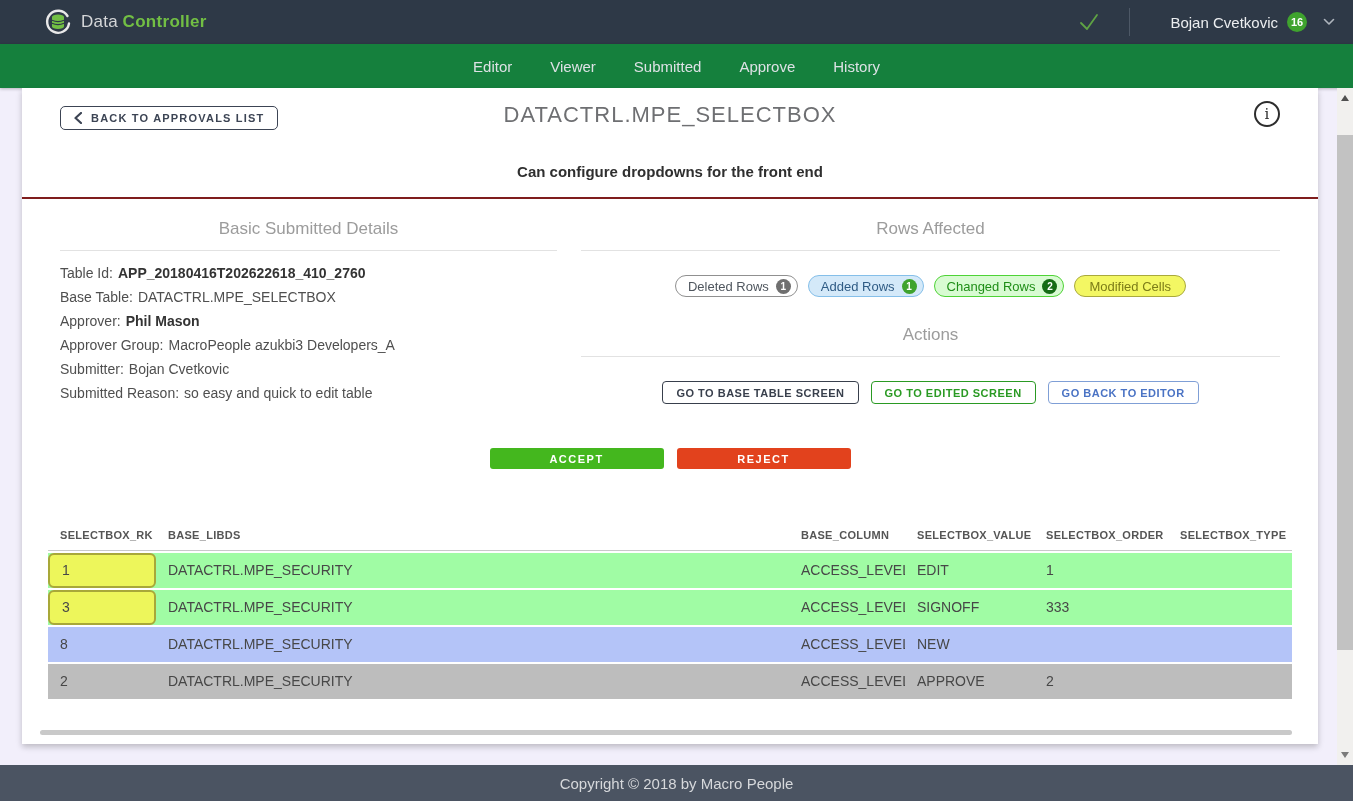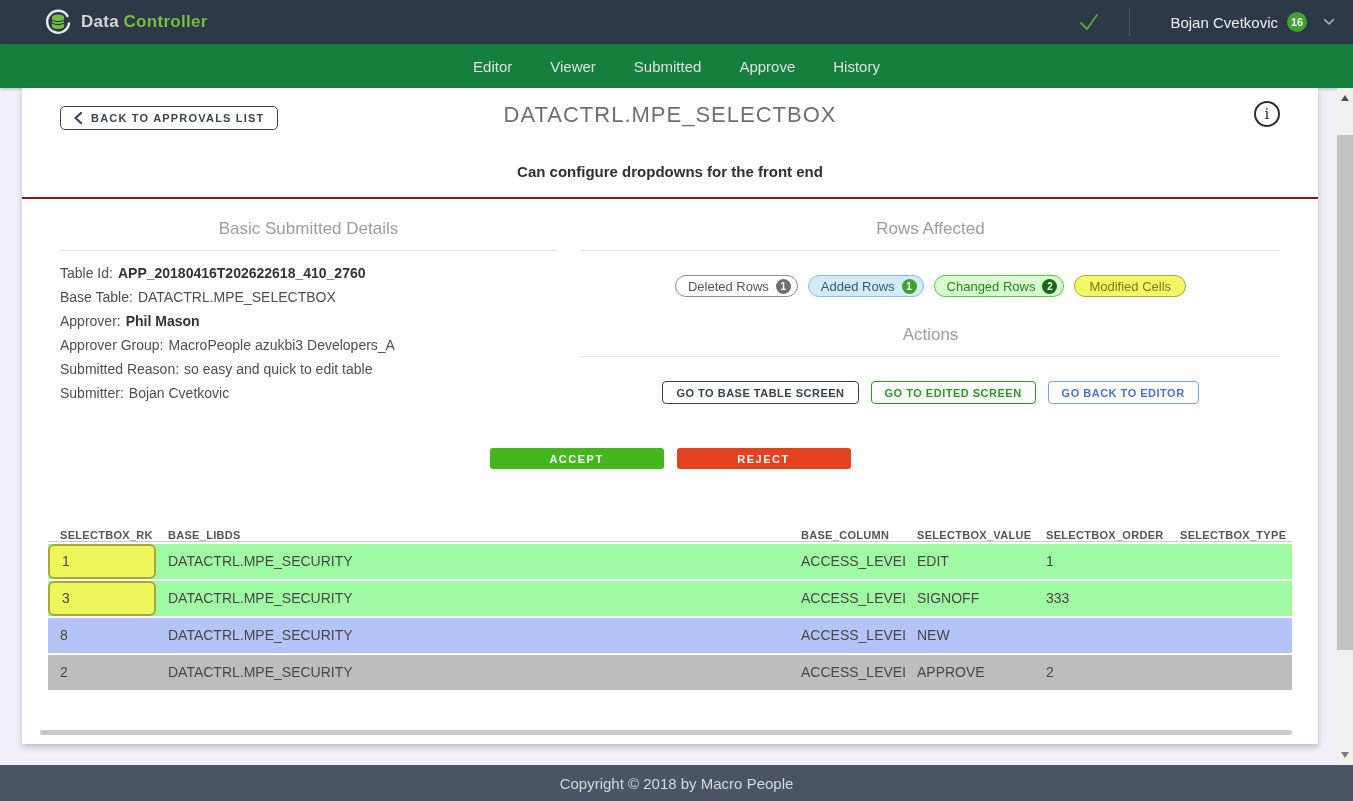--- a/index.html
+++ b/index.html
@@ -3,21 +3,21 @@
 <meta charset="utf-8">
 <style>
   * { box-sizing: border-box; margin: 0; padding: 0; }
   html,body { width:1353px; height:801px; overflow:hidden; }
   body { font-family: "Liberation Sans", sans-serif; }
   .page { position:relative; width:1353px; height:801px; display:flex; flex-direction:column; background:#f2effb; }
 
   
   .app-header { height:44px; background:#2e3947; display:flex; align-items:center; justify-content:space-between; padding:0 18px 0 44px; flex:0 0 auto; }
   .logo { display:flex; align-items:center; gap:9px; }
-  .logo-word1 { color:#d4d6d8; font-size:17px; font-weight:bold; letter-spacing:.3px; }
+  .logo-word1 { color:#d4d6d8; font-size:17px; font-weight:normal; letter-spacing:.3px; }
   .logo-word2 { color:#72bf44; font-size:17px; font-weight:bold; letter-spacing:.3px; }
   .user-area { display:flex; align-items:center; }
   .vdiv { width:1px; height:28px; background:#4d5866; margin:0 40px 0 28px; }
   .user-name { color:#eceef0; font-size:15px; margin-right:9px; }
   .user-badge { width:20px; height:20px; border-radius:50%; background:#3fa32e; color:#fff; font-size:11px; font-weight:bold;
                 display:flex; align-items:center; justify-content:center; margin-right:16px; }
 
   
   .app-nav { height:44px; background:#15803d; display:flex; align-items:center; justify-content:center; gap:38px;
              flex:0 0 auto; box-shadow:0 1px 3px rgba(0,0,0,.25); }
@@ -71,21 +71,21 @@
   .abtn.green { border:1px solid #2a9a23; color:#2a9a23; }
   .abtn.blue  { border:1px solid #7f9fd6; color:#4a73c4; }
 
   .decision { display:flex; justify-content:center; gap:13px; margin-top:43px; }
   .dbtn { width:174px; height:21px; border:none; border-radius:3px; color:#fff; font-size:11px; font-weight:bold;
           letter-spacing:1.5px; font-family:inherit; cursor:pointer; }
   .dbtn.accept { background:#44b71e; }
   .dbtn.reject { background:#e2421d; }
 
   
-  .thead { display:flex; margin:60px 26px 0; padding-bottom:0; border-bottom:1px solid #c9c9c9; }
+  .thead { display:flex; margin:60px 26px 0; padding-bottom:9px; border-bottom:1px solid #c9c9c9; }
   .th { font-size:11px; font-weight:bold; color:#555; letter-spacing:.3px; padding-left:12px; }
   .trow { display:flex; height:35px; margin:2px 26px 0; align-items:stretch; cursor:pointer; }
   .trow:first-of-type { margin-top:2px; }
   .td { font-size:14px; color:#474747; line-height:35px; padding-left:12px; white-space:nowrap; overflow:hidden; }
   .c1 { width:108px; } .c2 { width:633px; } .c3 { width:116px; } .c4 { width:129px; } .c5 { width:134px; } .c6 { flex:1; }
   .trow.added-green  { background:#a0fca4; }
   .trow.new-blue     { background:#b4c4f8; }
   .trow.deleted-gray { background:#bdbdbd; }
   .td.key-yellow { background:#edf65b; border:2px solid #a8a839; border-radius:6px; line-height:31px; }
 
@@ -172,24 +172,24 @@
             <div class="detail-line">
               <span class="lbl">Base Table:</span><span class="val">DATACTRL.MPE_SELECTBOX</span>
             </div>
             <div class="detail-line">
               <span class="lbl">Approver:</span><span class="val bold">Phil Mason</span>
             </div>
             <div class="detail-line">
               <span class="lbl">Approver Group:</span><span class="val">MacroPeople azukbi3 Developers_A</span>
             </div>
             <div class="detail-line">
+              <span class="lbl">Submitter:</span><span class="val">Bojan Cvetkovic</span>
+            </div>
+            <div class="detail-line">
               <span class="lbl">Submitted Reason:</span><span class="val">so easy and quick to edit table</span>
-            </div>
-            <div class="detail-line">
-              <span class="lbl">Submitter:</span><span class="val">Bojan Cvetkovic</span>
             </div>
           </div>
         </section>
 
         <section class="col-right">
           <h2 class="sec-heading">Rows Affected</h2>
           <hr class="sec-rule">
           <div class="chips">
             <span class="chip deleted">
               <span>Deleted Rows</span>

